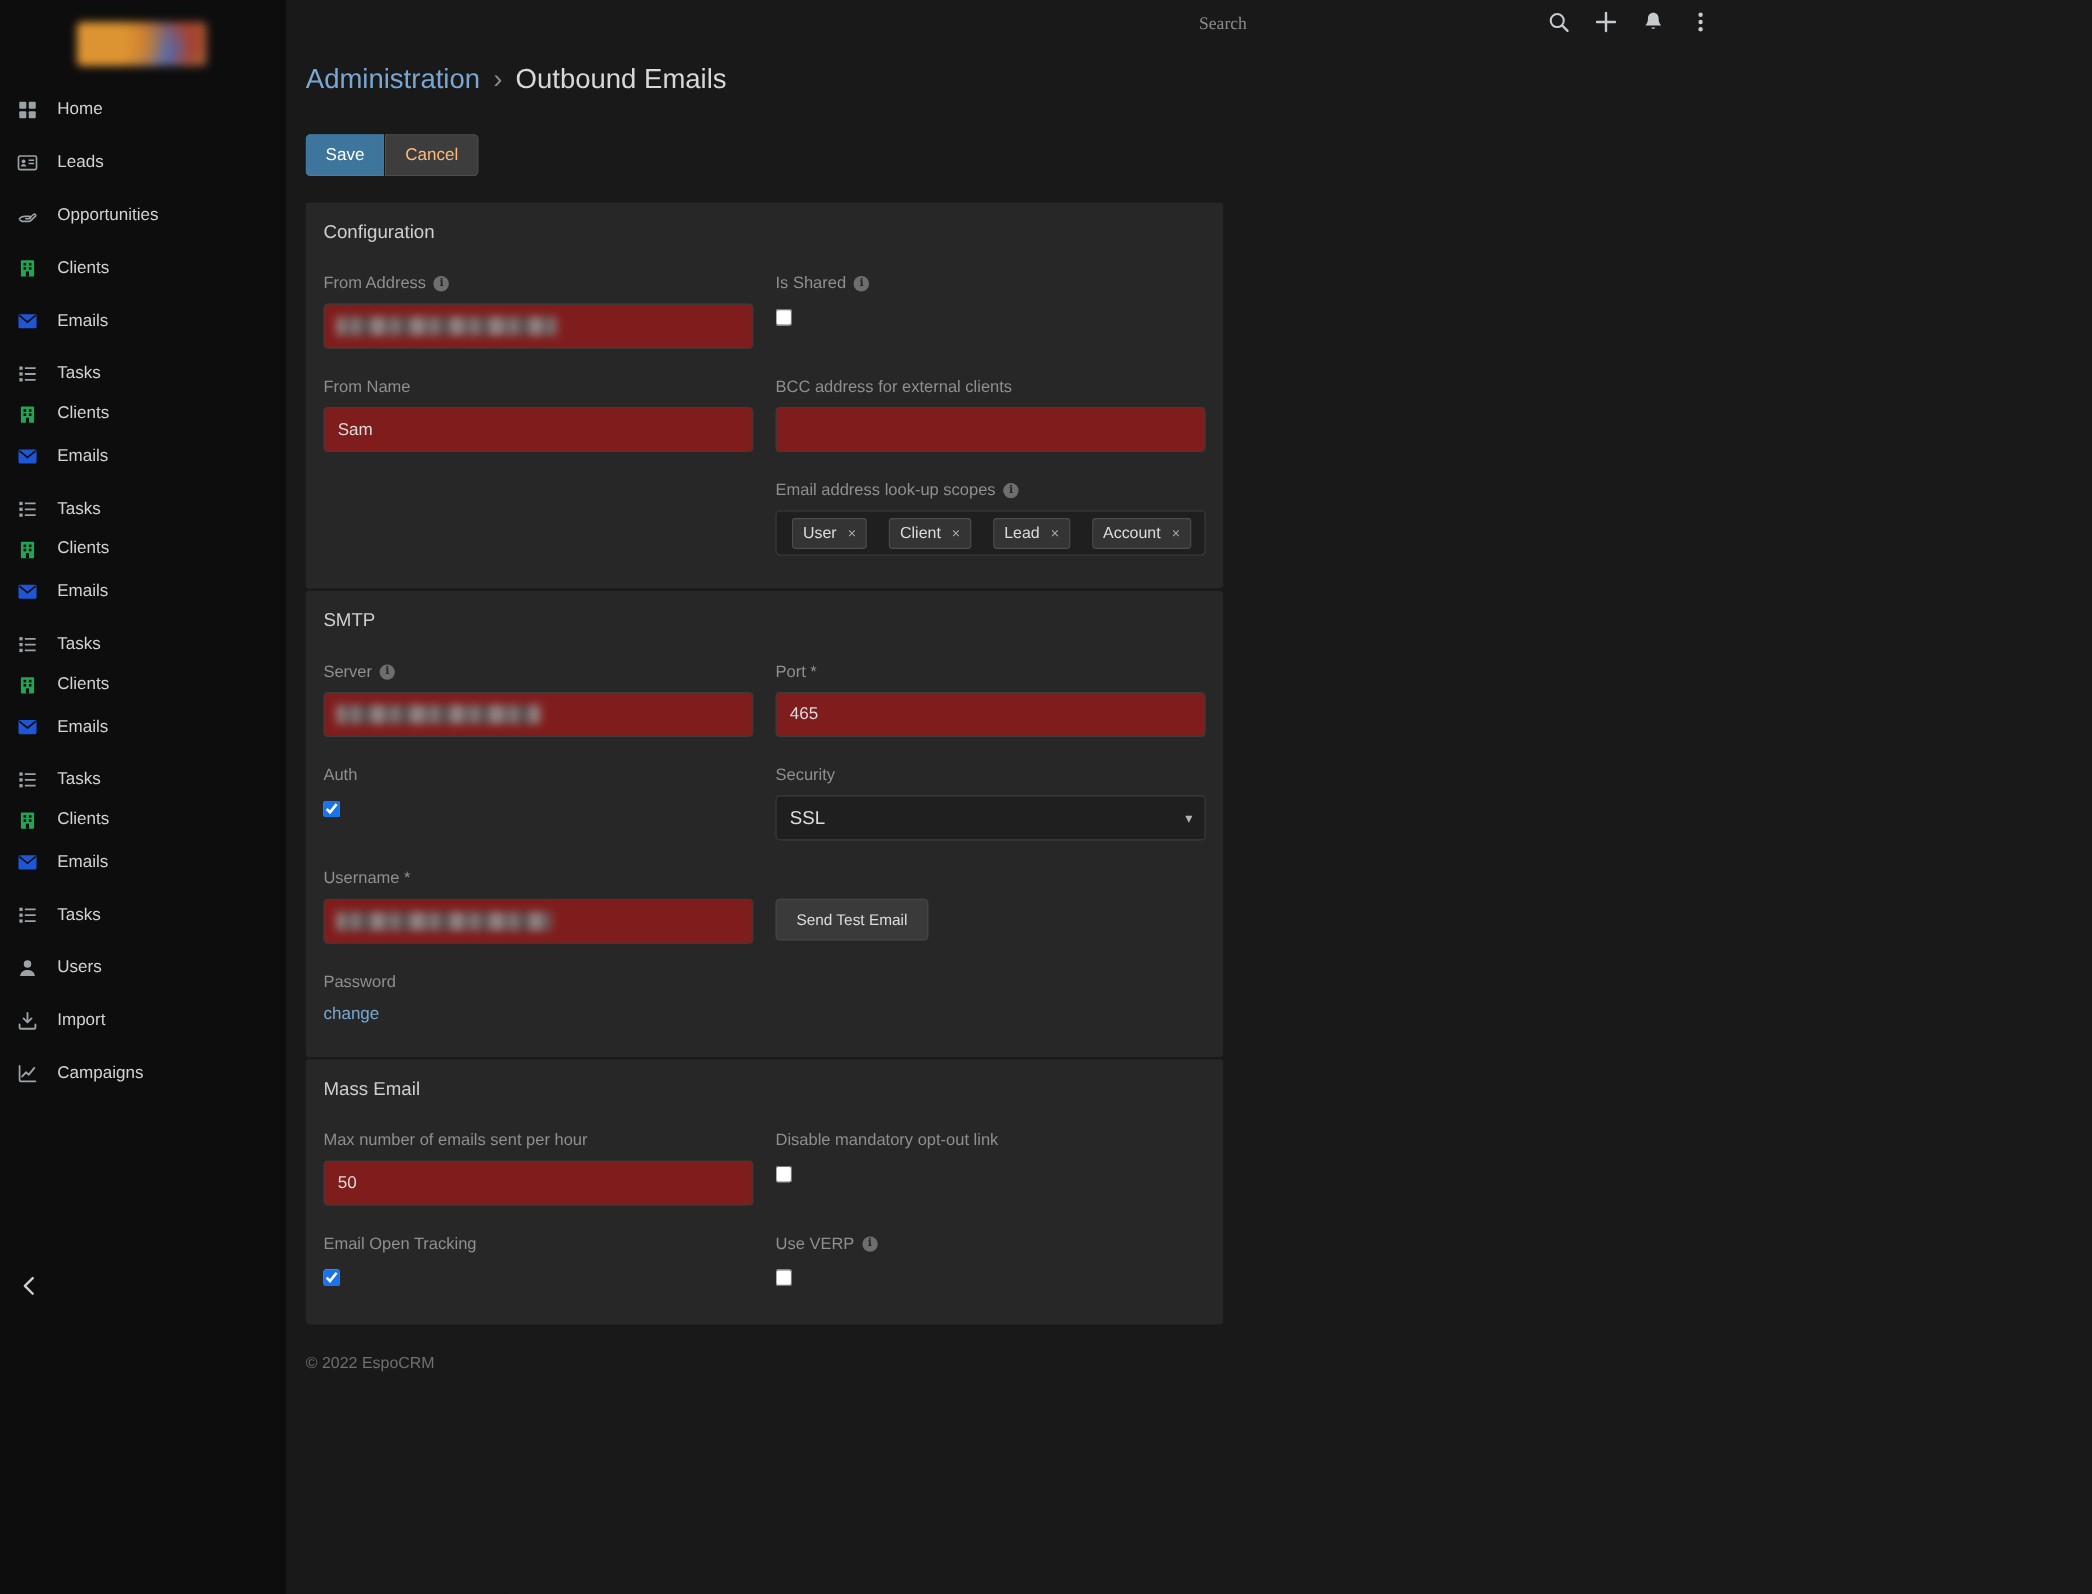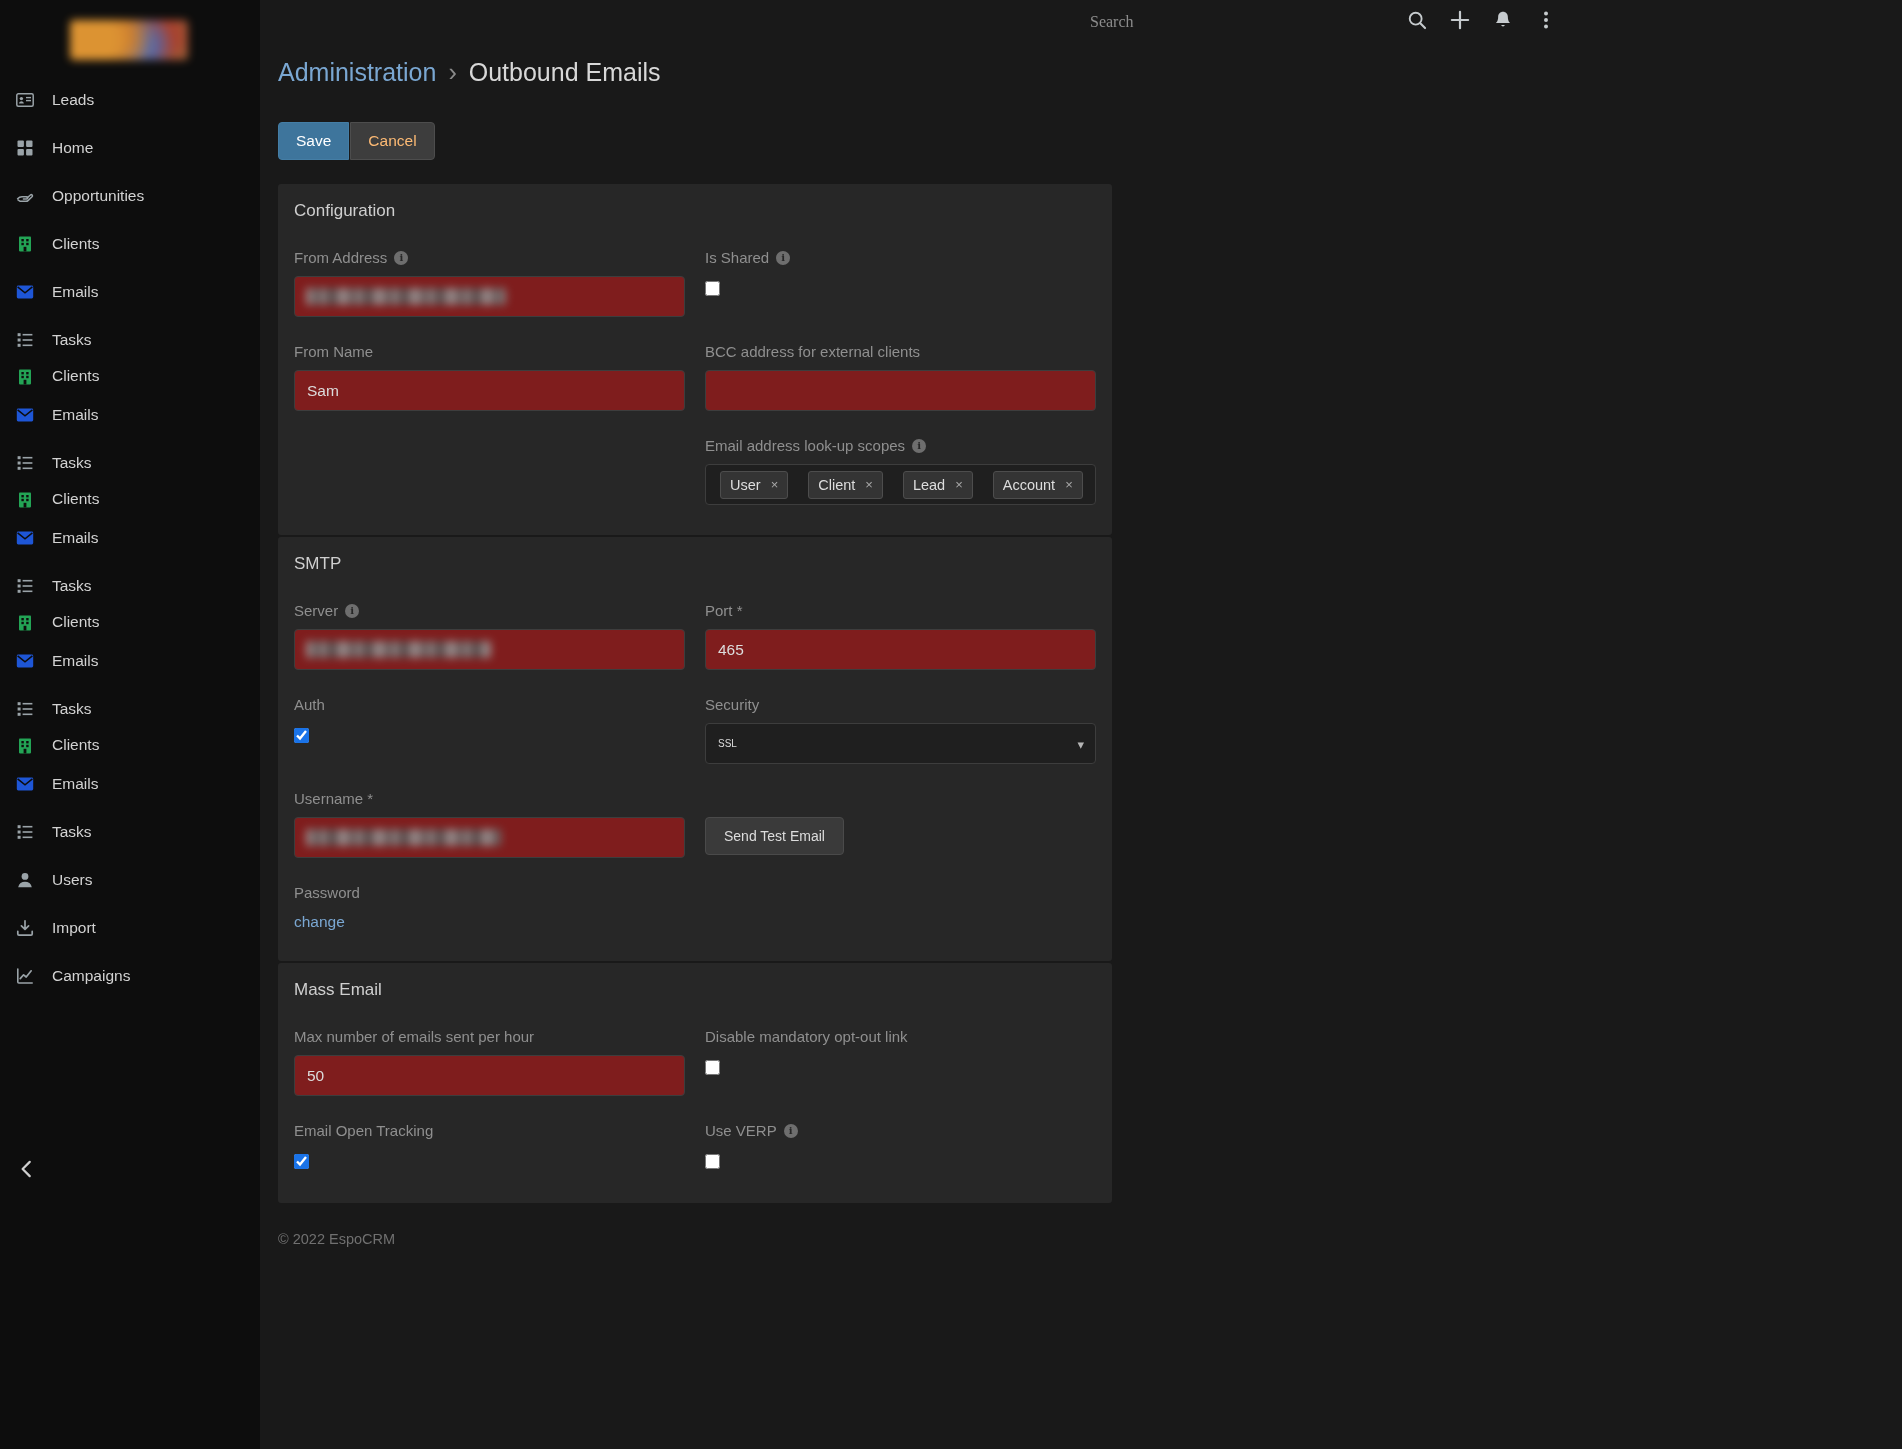--- a/index.html
+++ b/index.html
@@ -65,21 +65,21 @@
   .input-wrap { position:relative; }
   .redacted { position:absolute; left:12px; top:12px; height:17px; border-radius:2px;
     background:repeating-linear-gradient(90deg,#9a9a9a 0 7px,#5c5c5c 7px 13px,#858585 13px 22px,#4e4e4e 22px 30px,#8d8d8d 30px 36px);
     filter:blur(4px); opacity:.85; pointer-events:none; }
   .w200 { width:200px; } .w185 { width:185px; } .w195 { width:195px; }
 
   .cb { width:15px; height:15px; margin-top:5px; accent-color:#1a73e8; cursor:pointer; }
 
   .select-wrap { position:relative; }
   .sel { appearance:none; -webkit-appearance:none; width:100%; height:41px; background:#1f1f1f;
-    border:1px solid #3d3d3d; border-radius:4px; color:#dcdcdc; font-size:10px;
+    border:1px solid #3d3d3d; border-radius:4px; color:#dcdcdc; font-size:17px;
     padding:0 34px 0 12px; font-family:inherit; outline:none; cursor:pointer; }
   .sel-arrow { position:absolute; right:12px; top:50%; transform:translateY(-50%); color:#b5b5b5;
     pointer-events:none; font-size:13px; }
 
   .tags-box { min-height:41px; background:#1f1f1f; border:1px solid #3d3d3d; border-radius:4px;
     display:flex; align-items:center; gap:20px; padding:0 14px; }
   .tag { display:flex; align-items:center; gap:10px; background:#343434; border:1px solid #4d4d4d;
     border-radius:3px; padding:5px 9px; font-size:14.5px; color:#dddddd; }
   .tag-x { color:#a9a9a9; font-size:13px; cursor:pointer; line-height:1; }
 
@@ -174,29 +174,29 @@
 
 <div class="page">
 
   <div class="sidebar">
     <div class="logo-wrap">
       <div class="logo-blur"></div>
     </div>
     <div class="nav-list">
       <div class="nav-item">
         <svg class="ni" viewBox="0 0 20 20">
+            <use href="#i-home"></use>
+          </svg>
+        <span>Home</span>
+      </div>
+      <div class="nav-item">
+        <svg class="ni" viewBox="0 0 20 20">
             <use href="#i-leads"></use>
           </svg>
         <span>Leads</span>
-      </div>
-      <div class="nav-item">
-        <svg class="ni" viewBox="0 0 20 20">
-            <use href="#i-home"></use>
-          </svg>
-        <span>Home</span>
       </div>
       <div class="nav-item">
         <svg class="ni" viewBox="0 0 20 20">
             <use href="#i-opp"></use>
           </svg>
         <span>Opportunities</span>
       </div>
       <div class="nav-item">
         <svg class="ni c-green" viewBox="0 0 20 20">
             <use href="#i-clients"></use>

